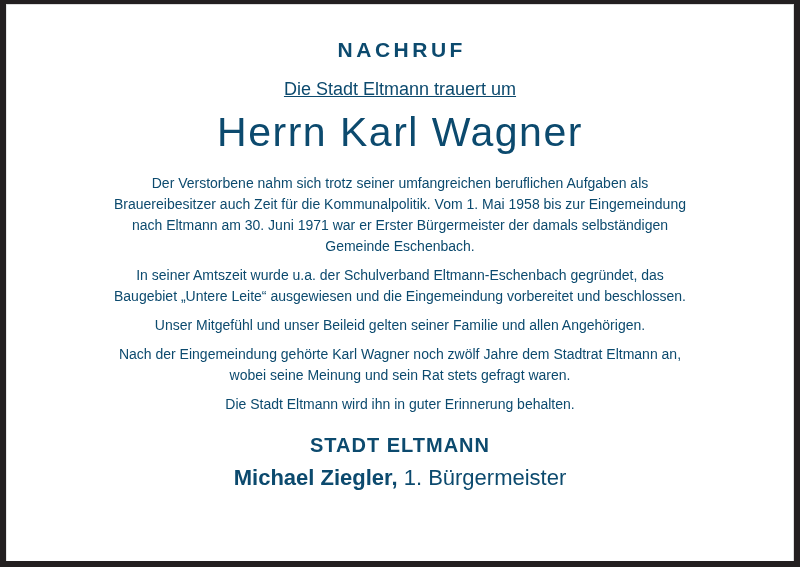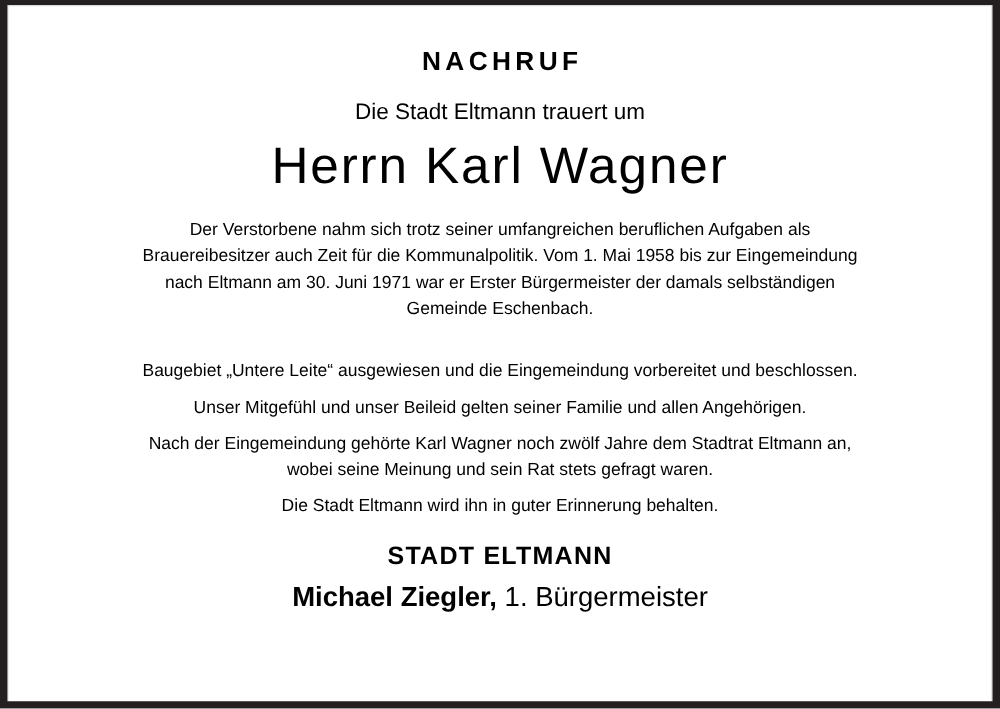--- a/index.html
+++ b/index.html
@@ -40,20 +40,21 @@
     line-height: 20px;
     font-weight: 700;
     letter-spacing: 3.5px;
     text-indent: 3.5px; 
   }
   .intro {
     margin-top: 19px;
     font-size: 18px;
     line-height: 20px;
     font-weight: 400;
+    text-decoration: underline;
   }
   .deceased-name {
     margin-top: 7px;
     font-size: 41px;
     line-height: 52px;
     font-weight: 400;
     letter-spacing: 1.5px;
     white-space: nowrap;
   }
   .body-block {
@@ -87,42 +88,42 @@
   .signature .sig-name {
     font-weight: 700;
   }
   .signature .sig-title {
     font-weight: 400;
   }
 </style>
 </head>
 <body>
 
-<div class="page" style="color: #000000; background: rgb(255, 255, 255);">
+<div class="page" style="color: #0c4a6e; background: rgb(255, 255, 255);">
   <div class="frame" style="border-color: rgb(35, 31, 32);"></div>
 
   <div class="content">
 
     <div class="kicker">NACHRUF</div>
 
     <div class="intro">Die Stadt Eltmann trauert um</div>
 
     <div class="deceased-name">Herrn Karl Wagner</div>
 
     <div class="body-block">
 
       <p class="para">
         <span class="line">Der Verstorbene nahm sich trotz seiner umfangreichen beruflichen Aufgaben als</span><br>
         <span class="line">Brauereibesitzer auch Zeit für die Kommunalpolitik. Vom 1. Mai 1958 bis zur Eingemeindung</span><br>
         <span class="line">nach Eltmann am 30. Juni 1971 war er Erster Bürgermeister der damals selbständigen</span><br>
         <span class="line">Gemeinde Eschenbach.</span>
       </p>
 
       <p class="para">
-        <br>
+        <span class="line">In seiner Amtszeit wurde u.a. der Schulverband Eltmann-Eschenbach gegründet, das</span><br>
         <span class="line">Baugebiet „Untere Leite“ ausgewiesen und die Eingemeindung vorbereitet und beschlossen.</span>
       </p>
 
       <p class="para">
         <span class="line">Unser Mitgefühl und unser Beileid gelten seiner Familie und allen Angehörigen.</span>
       </p>
 
       <p class="para">
         <span class="line">Nach der Eingemeindung gehörte Karl Wagner noch zwölf Jahre dem Stadtrat Eltmann an,</span><br>
         <span class="line">wobei seine Meinung und sein Rat stets gefragt waren.</span>

